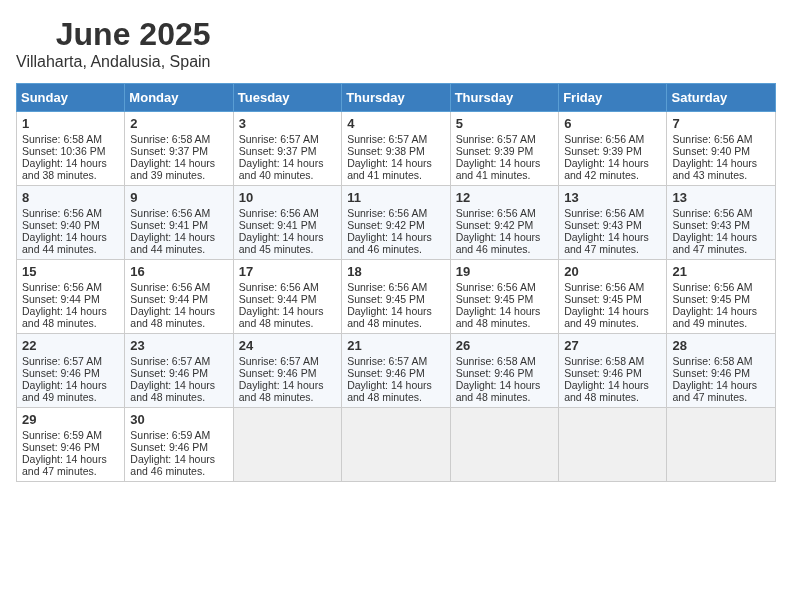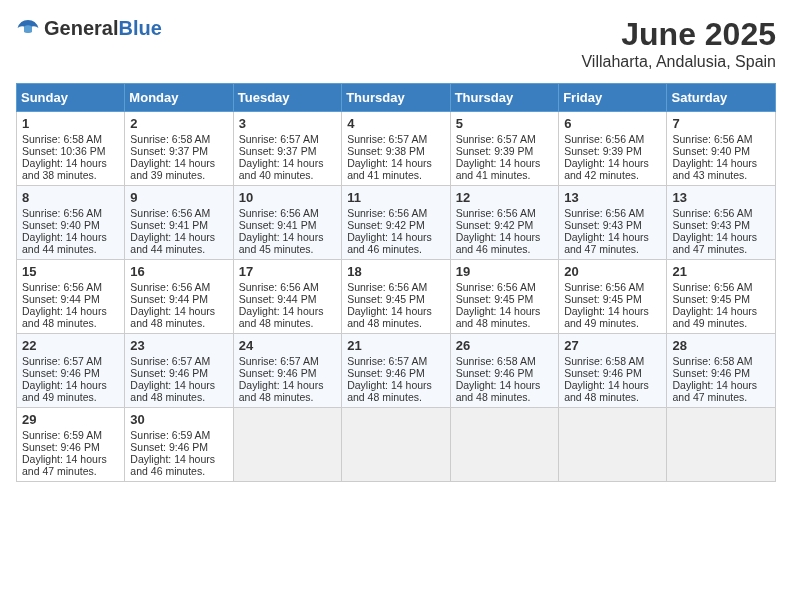--- a/index.html
+++ b/index.html
@@ -82,29 +82,20 @@
       margin-bottom: 2px;
     }
     .empty-cell {
       background: #f0f0f0 !important;
     }
   </style>
 </head>
 <body>
 
 <div class="header-area">
-  <div class="logo">
-    <svg class="logo-icon" viewBox="0 0 30 30" xmlns="http://www.w3.org/2000/svg">
-      <path d="M15 5 Q25 5 28 15 Q25 12 20 13 L20 20 Q15 22 10 20 L10 13 Q5 12 2 15 Q5 5 15 5Z" fill="#2e6db4"></path>
-      <path d="M10 13 Q15 10 20 13 L20 20 Q15 22 10 20Z" fill="#5a9ed4"></path>
-    </svg>
-    <div>
-      <span class="logo-text-general">General</span><span class="logo-text-blue">Blue</span>
-    </div>
-  </div>
   <div class="title-area">
     <div class="main-title">June 2025</div>
     <div class="subtitle">Villaharta, Andalusia, Spain</div>
   </div>
 </div>
 
 <table class="calendar">
   <thead>
     <tr>
     <th>Sunday</th>

